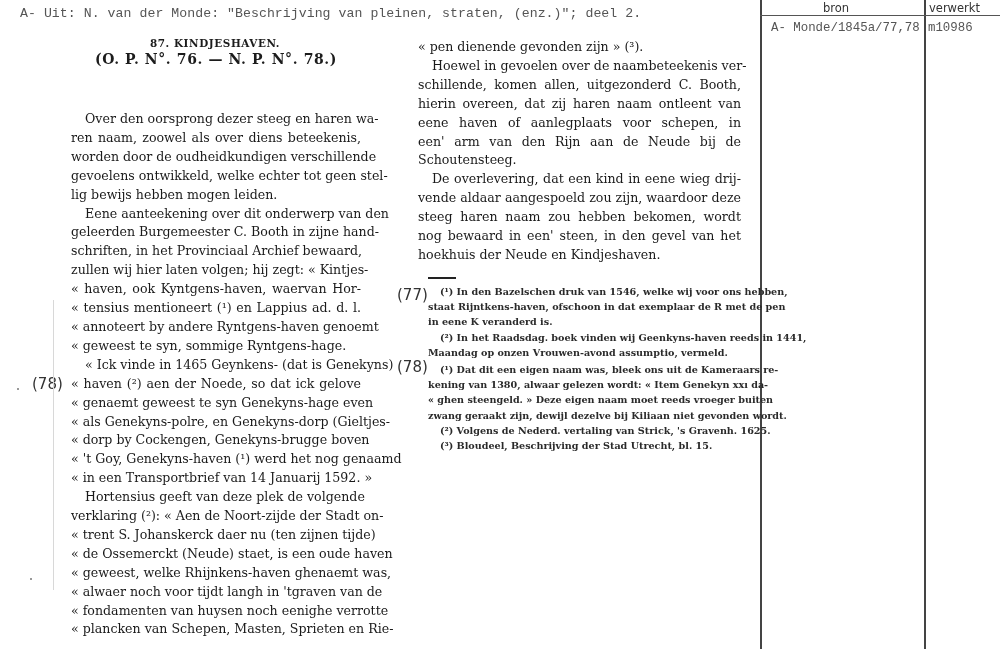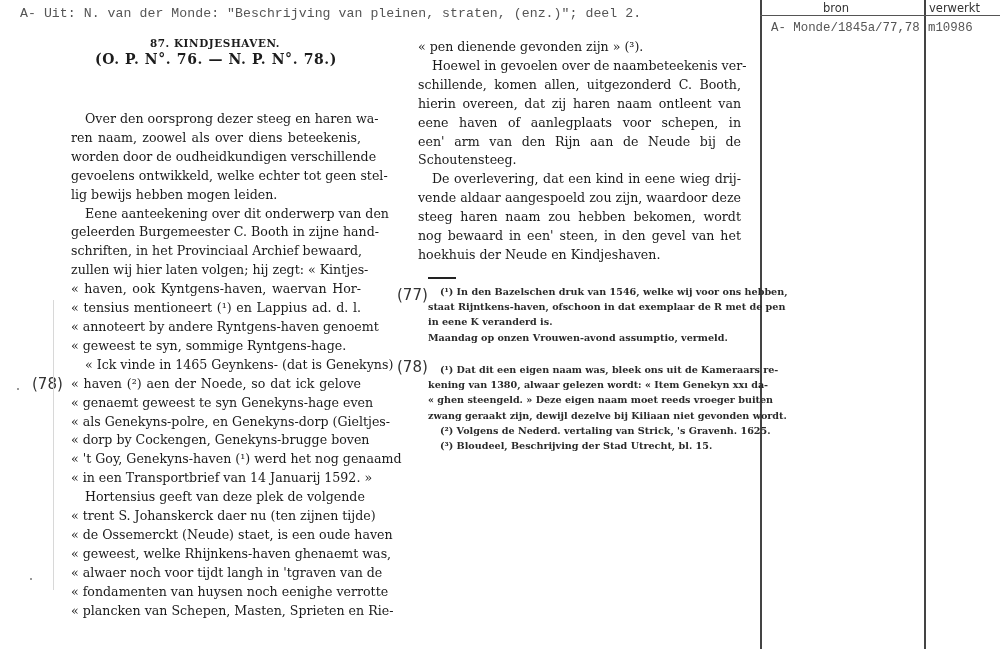--- a/index.html
+++ b/index.html
@@ -84,20 +84,21 @@
     <span class="line">« annoteert by andere Ryntgens-haven genoemt</span>
     <span class="line last">« geweest te syn, sommige Ryntgens-hage.</span>
     <span class="line indent">« Ick vinde in 1465 Geynkens- (dat is Genekyns)</span>
     <span class="line">« haven (²) aen der Noede, so dat ick gelove</span>
     <span class="line">« genaemt geweest te syn Genekyns-hage even</span>
     <span class="line">« als Genekyns-polre, en Genekyns-dorp (Gieltjes-</span>
     <span class="line">« dorp by Cockengen, Genekyns-brugge boven</span>
     <span class="line">« 't Goy, Genekyns-haven (¹) werd het nog genaamd</span>
     <span class="line last">« in een Transportbrief van 14 Januarij 1592. »</span>
     <span class="line indent">Hortensius geeft van deze plek de volgende</span>
+    <span class="line">verklaring (²): « Aen de Noort-zijde der Stadt on-</span>
     <span class="line">« trent S. Johanskerck daer nu (ten zijnen tijde)</span>
     <span class="line">« de Ossemerckt (Neude) staet, is een oude haven</span>
     <span class="line">« geweest, welke Rhijnkens-haven ghenaemt was,</span>
     <span class="line">« alwaer noch voor tijdt langh in 'tgraven van de</span>
     <span class="line">« fondamenten van huysen noch eenighe verrotte</span>
     <span class="line">« plancken van Schepen, Masten, Sprieten en Rie-</span>
   </div>
 <div id="right-col" class="col">
     <span class="line last">« pen dienende gevonden zijn » (³).</span>
     <span class="line indent">Hoewel in gevoelen over de naambeteekenis ver-</span>
@@ -111,20 +112,21 @@
     <span class="line">steeg haren naam zou hebben bekomen, wordt</span>
     <span class="line">nog bewaard in een' steen, in den gevel van het</span>
     <span class="line last">hoekhuis der Neude en Kindjeshaven.</span>
   </div>
 
 <div id="footnote-rule"></div>
 <div id="fn-group-77" class="fn">
     <span class="line indent">(¹) In den Bazelschen druk van 1546, welke wij voor ons hebben,</span>
     <span class="line">staat Rijntkens-haven, ofschoon in dat exemplaar de R met de pen</span>
     <span class="line last">in eene K veranderd is.</span>
+    <span class="line indent">(²) In het Raadsdag. boek vinden wij Geenkyns-haven reeds in 1441,</span>
     <span class="line last">Maandag op onzen Vrouwen-avond assumptio, vermeld.</span>
   </div>
 <div id="fn-group-78" class="fn">
     <span class="line indent">(¹) Dat dit een eigen naam was, bleek ons uit de Kameraars re-</span>
     <span class="line">kening van 1380, alwaar gelezen wordt: « Item Genekyn xxı da-</span>
     <span class="line">« ghen steengeld. » Deze eigen naam moet reeds vroeger buiten</span>
     <span class="line last">zwang geraakt zijn, dewijl dezelve bij Kiliaan niet gevonden wordt.</span>
     <span class="line indent last">(²) Volgens de Nederd. vertaling van Strick, 's Gravenh. 1625.</span>
     <span class="line indent last">(³) Bloudeel, Beschrijving der Stad Utrecht, bl. 15.</span>
   </div>

